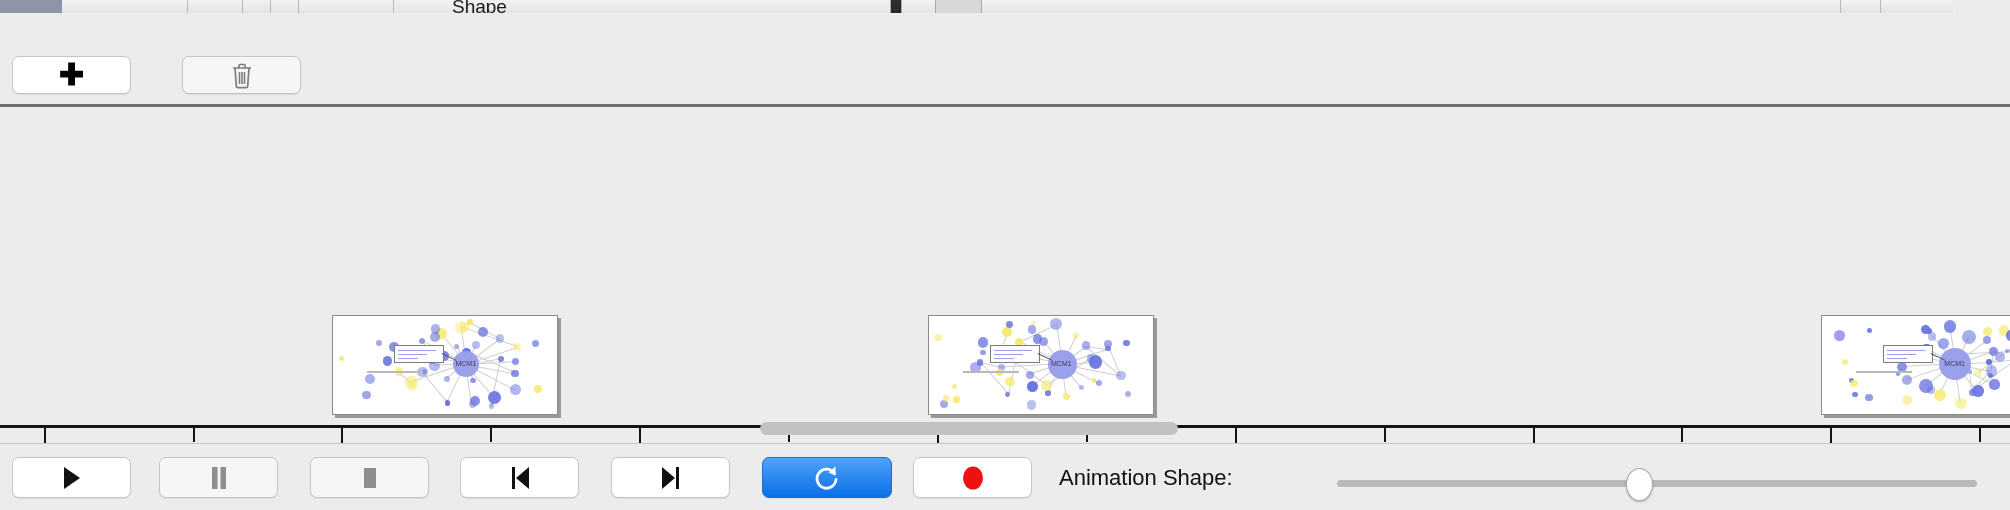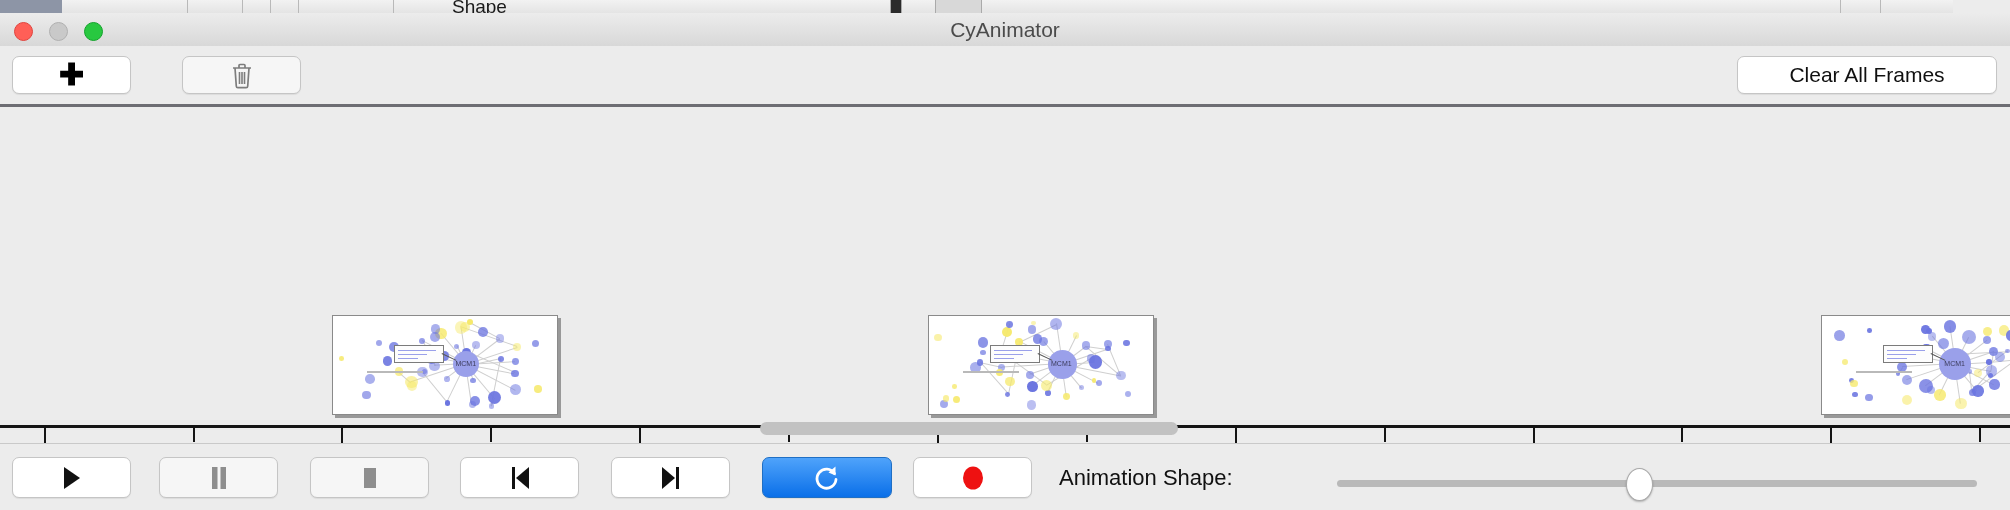--- a/index.html
+++ b/index.html
@@ -103,43 +103,32 @@
     <div class="bw-seg" style="left:242px;width:28px;"></div>
     <div class="bw-seg" style="left:270px;width:28px;"></div>
     <div class="bw-seg" style="left:298px;width:95px;"></div>
     <div class="bw-text" style="left:452px;">Shape</div>
     <div class="bw-tab" style="left:890px;width:10px;background:#2b2b2b;"></div>
     <div class="bw-tab" style="left:935px;width:45px;"></div>
     <div class="bw-seg" style="left:1800px;width:40px;"></div>
     <div class="bw-seg" style="left:1840px;width:40px;"></div>
   </div>
 
-  <div class="titlebar">
-    <div class="lights">
-      <div class="light red"></div>
-      <div class="light yellow"></div>
-      <div class="light green"></div>
-    </div>
-    <div class="title">CyAnimator</div>
-  </div>
 
   <div class="toolbar">
     <div id="add-btn" class="btn on">
       <span class="plus">✚</span>
     </div>
     <div id="del-btn" class="btn off">
       <span>
         <svg width="24" height="27" viewBox="0 0 24 27">
           <path d="M3 6 h18 M9 6 V3.5 a1 1 0 0 1 1-1 h4 a1 1 0 0 1 1 1 V6 M5 6 l1.3 18.2 a1.6 1.6 0 0 0 1.6 1.5 h8.2 a1.6 1.6 0 0 0 1.6-1.5 L19 6" fill="none" stroke="#7d7d7d" stroke-width="1.7"></path>
           <path d="M9.5 10 v12 M12 10 v12 M14.5 10 v12" stroke="#7d7d7d" stroke-width="1.6" fill="none"></path>
         </svg>
       </span>
-    </div>
-    <div id="clear-btn" class="btn">
-      <span>Clear All Frames</span>
     </div>
   </div>
 
   <div class="sep"></div>
 
   <div class="timeline">
 
     <div class="frame" style="left: 332.444px; top: 208px;">
       <div class="net">
           <div class="edge" style="left: 133px; top: 48px; width: 49.3035px; transform: rotate(0.192359rad);"></div>

